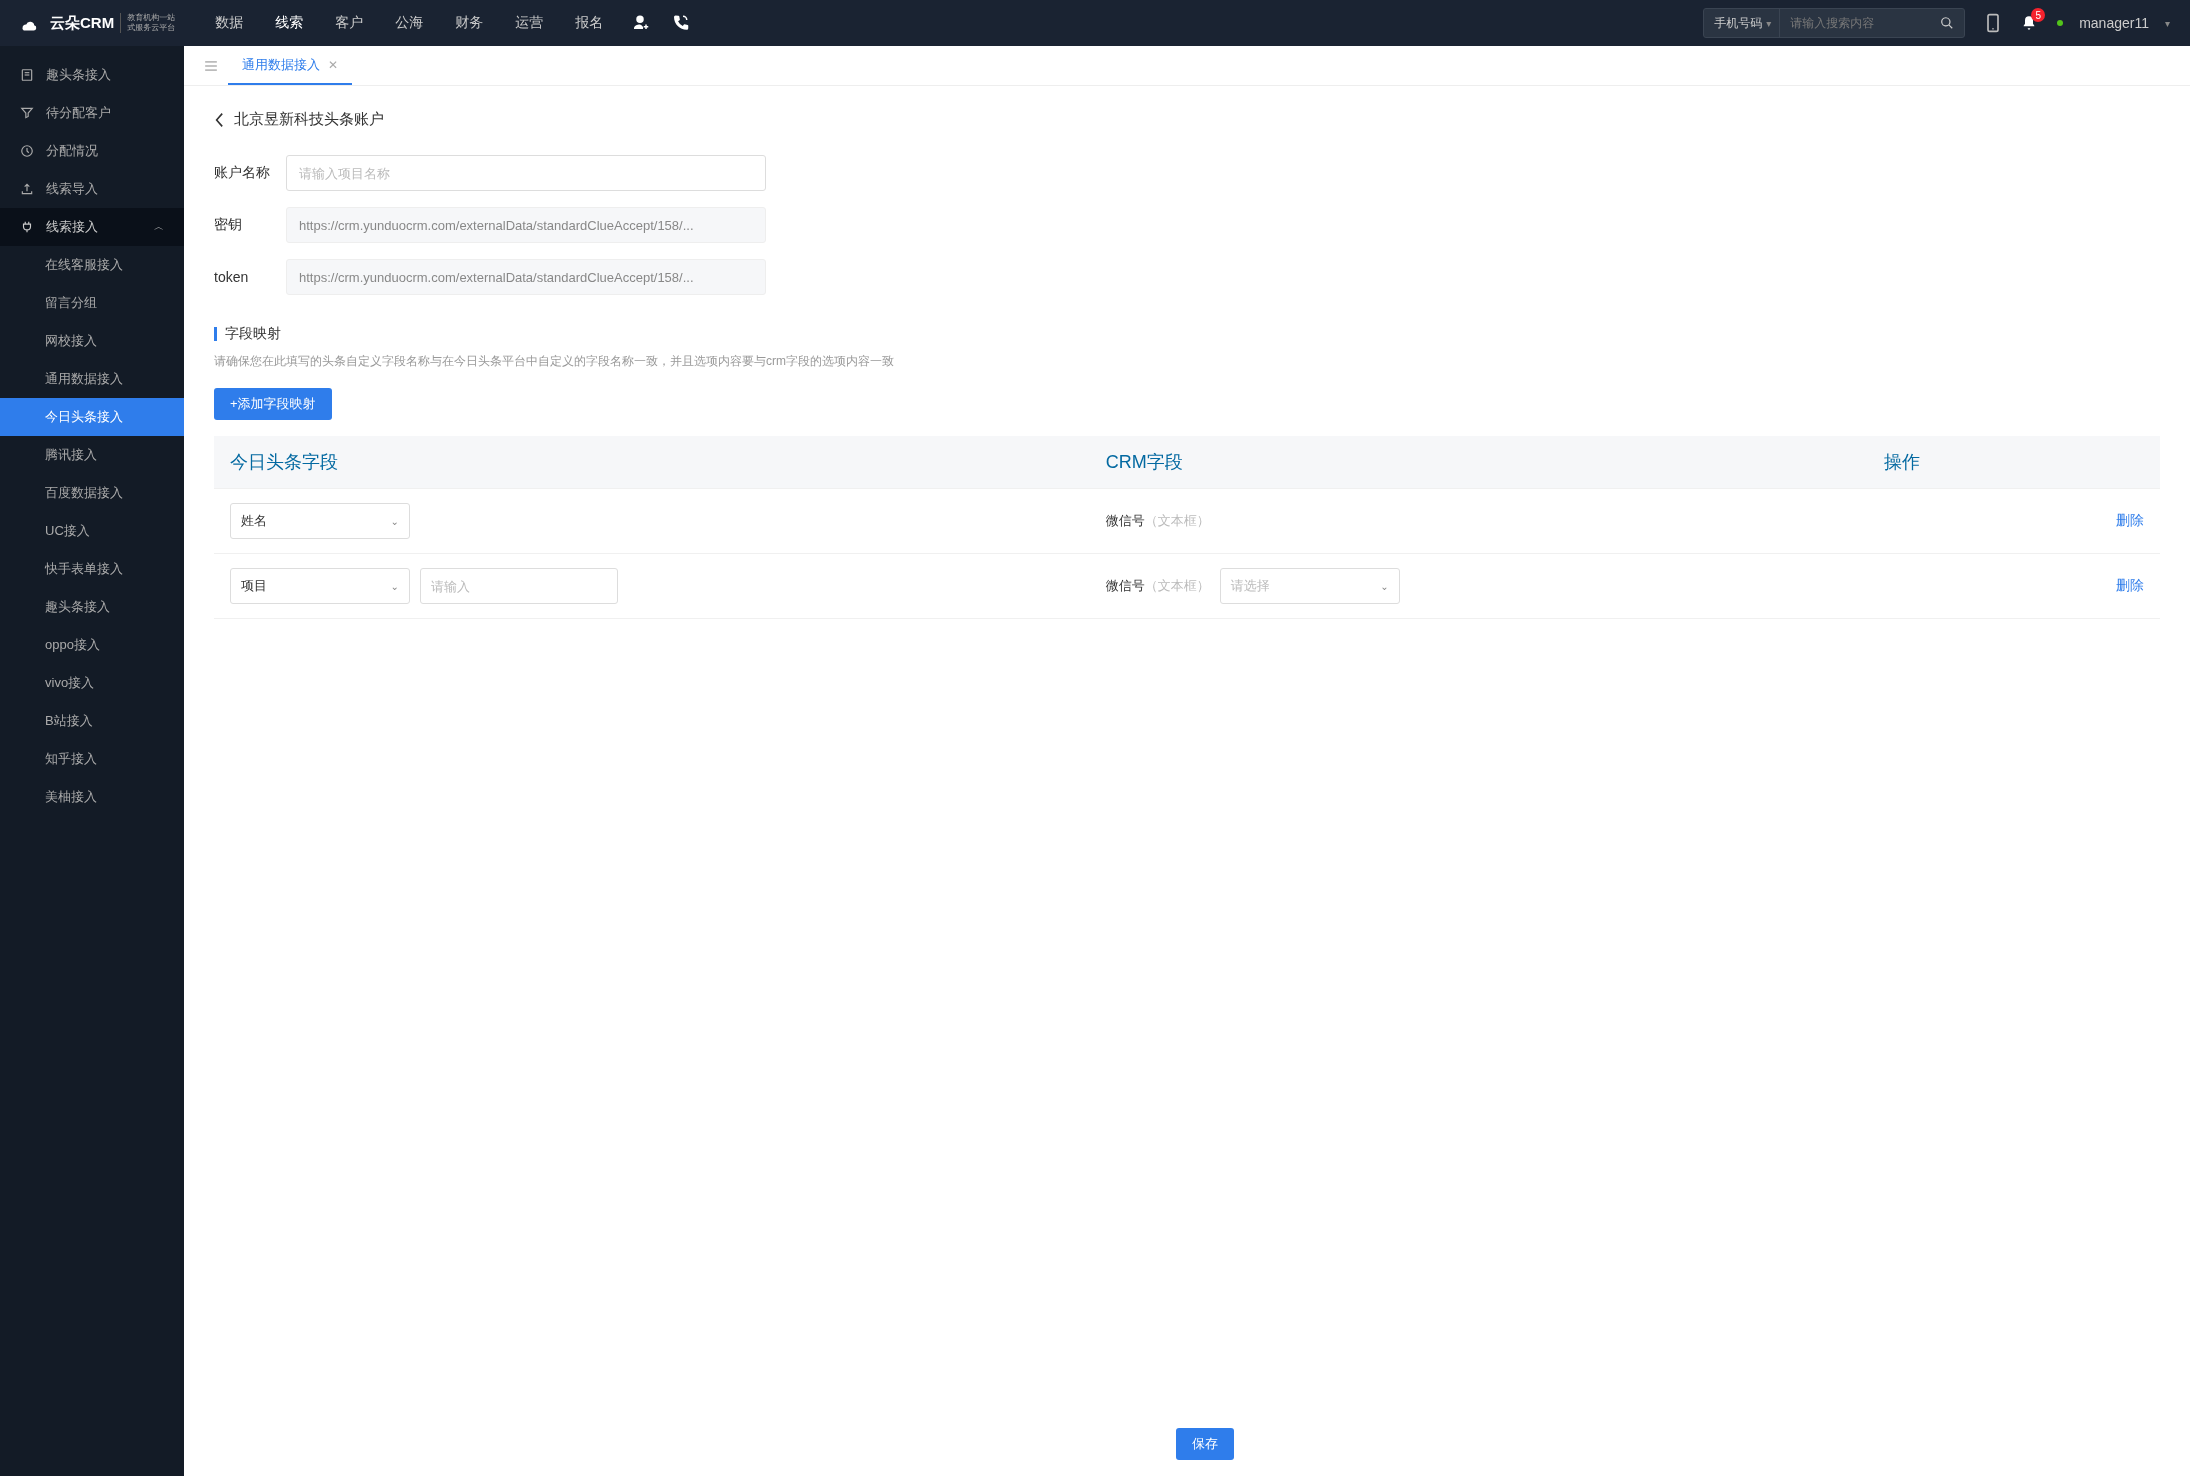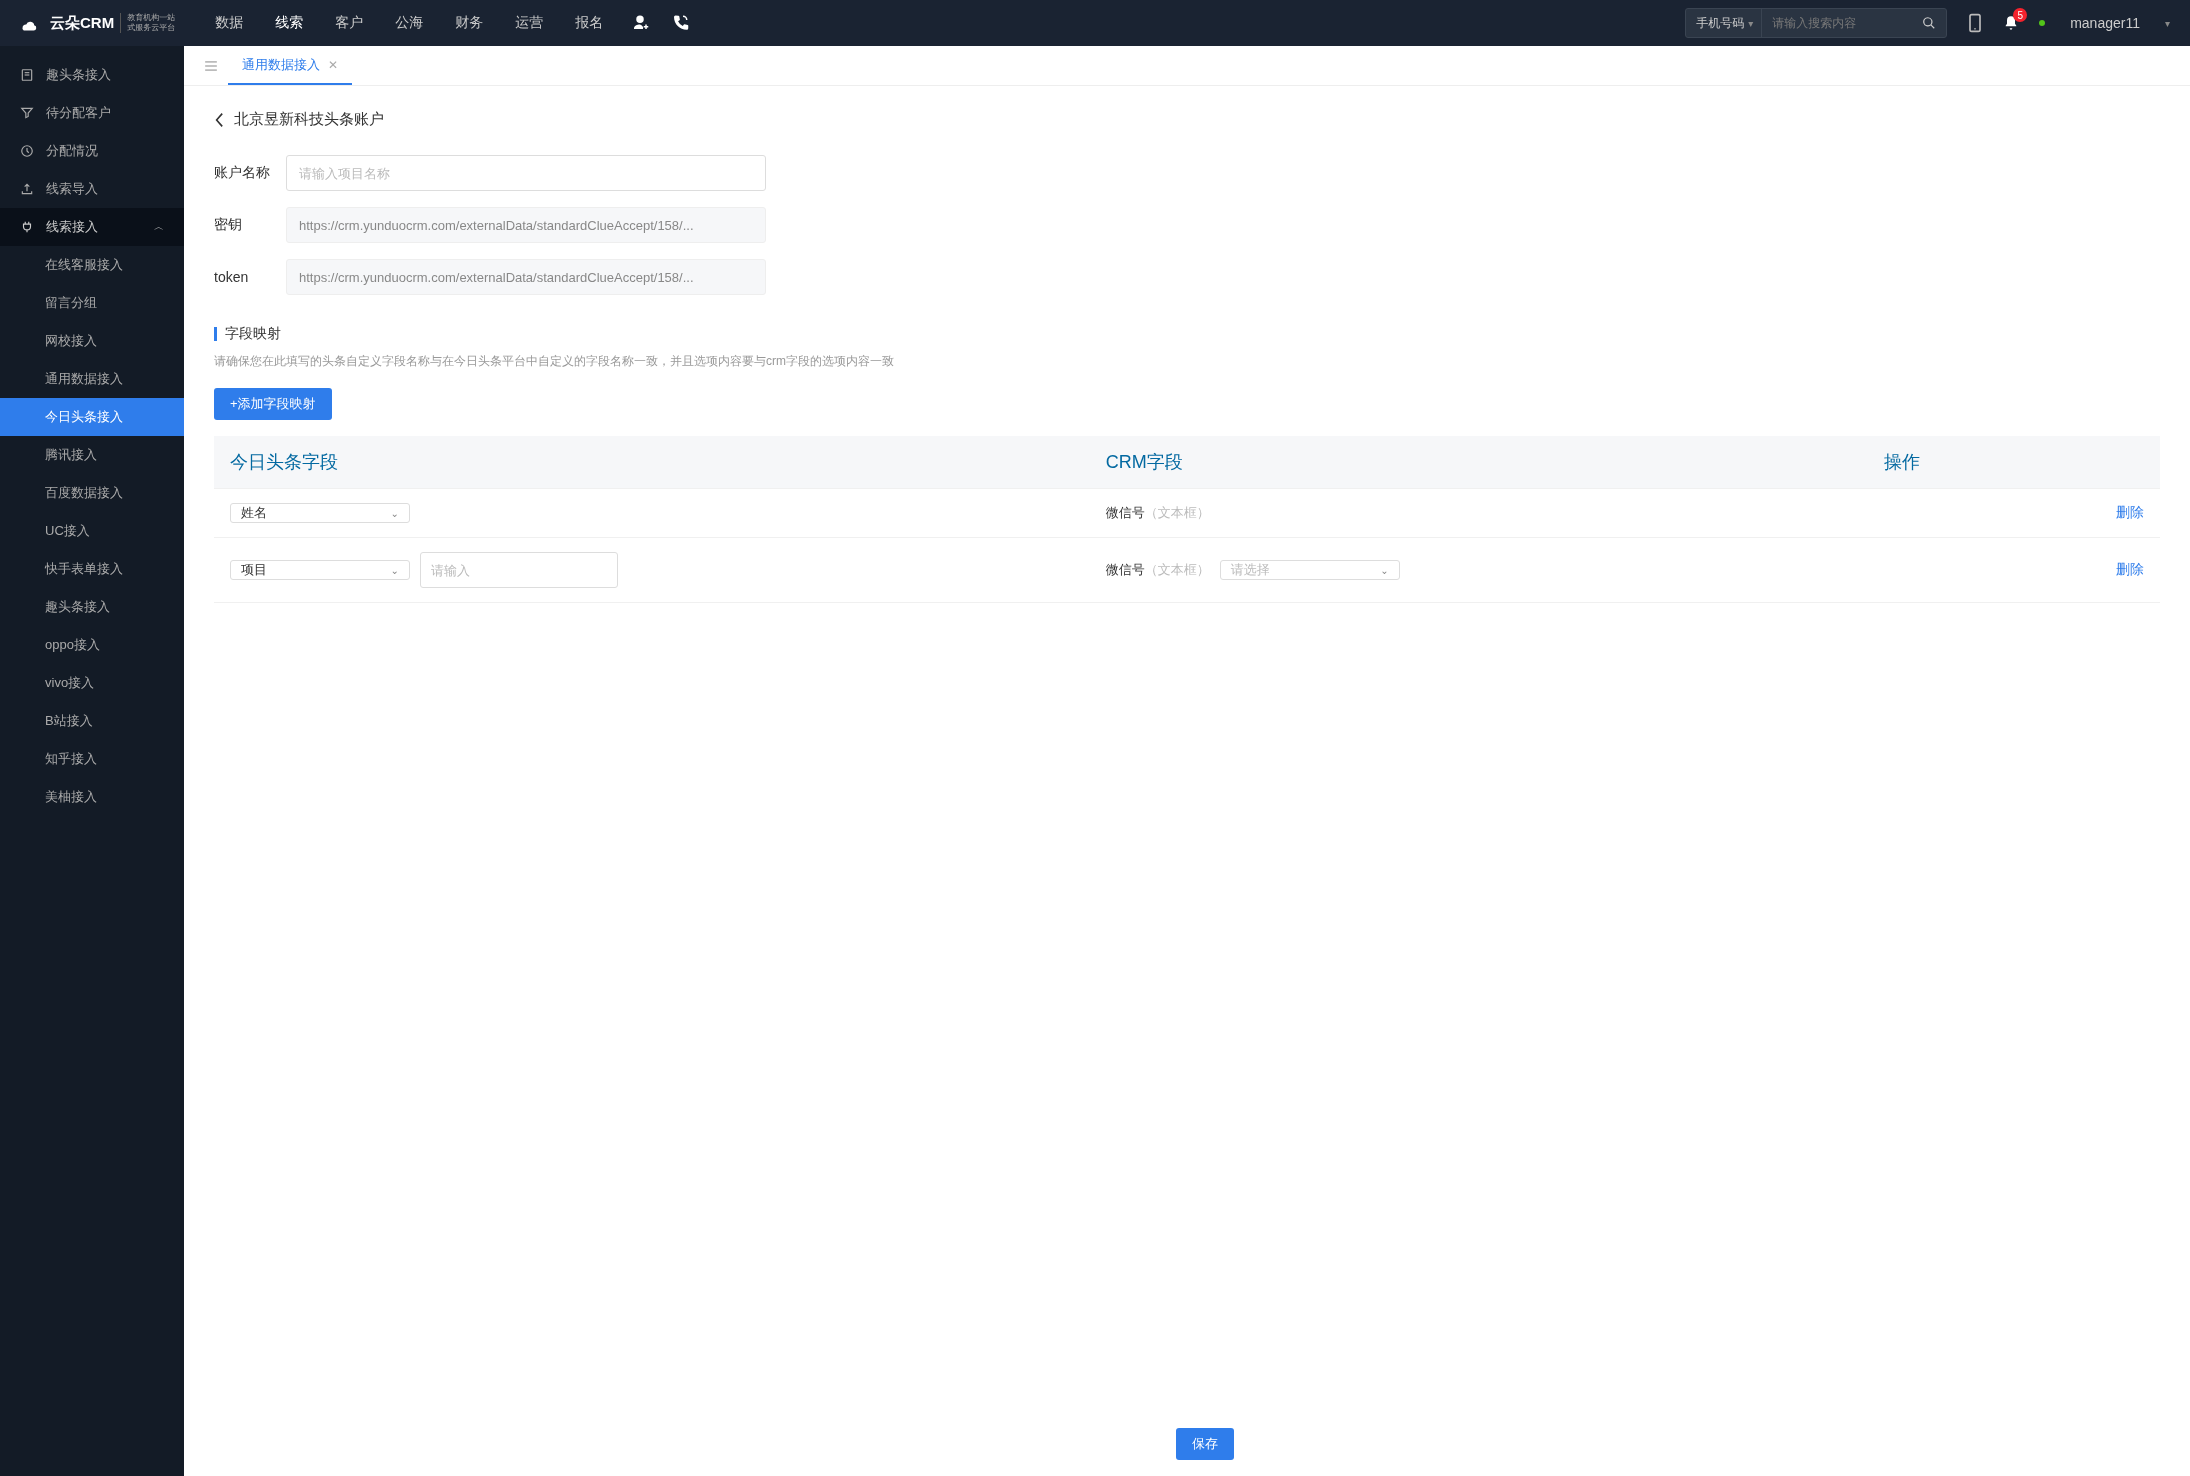--- a/index.html
+++ b/index.html
@@ -15,21 +15,21 @@
 .topnav-item.active { color: #fff; font-weight: 500; }
 .top-icons { display: flex; align-items: center; gap: 22px; margin-left: 28px; }
 .top-right { margin-left: auto; display: flex; align-items: center; gap: 20px; }
 .search-wrap { display: flex; align-items: center; background: #2a3442; border: 1px solid #3a4452; border-radius: 3px; height: 30px; }
 .search-select { color: #ccc; font-size: 12px; padding: 0 8px 0 10px; display: flex; align-items: center; gap: 4px; border-right: 1px solid #3a4452; height: 100%; cursor: pointer; }
 .search-input { background: transparent; border: none; color: #ccc; padding: 0 30px 0 10px; width: 150px; font-size: 12px; outline: none; }
 .search-input::placeholder { color: #777; }
 .search-icon { color: #ccc; padding: 0 10px; cursor: pointer; }
 .notif-wrap { position: relative; cursor: pointer; }
 .notif-badge { position: absolute; top: -6px; right: -8px; background: #f5222d; color: #fff; font-size: 10px; border-radius: 8px; min-width: 14px; height: 14px; display: flex; align-items: center; justify-content: center; padding: 0 3px; }
-.user-info { display: flex; align-items: center; gap: 25px; color: #ccc; cursor: pointer; }
+.user-info { display: flex; align-items: center; gap: 16px; color: #ccc; cursor: pointer; }
 .status-dot { width: 6px; height: 6px; border-radius: 50%; background: #52c41a; }
 .chevron { font-size: 10px; color: #888; }
 
 .layout { display: flex; height: calc(100vh - 46px); }
 .sidebar { background: #131b26; width: 184px; overflow-y: auto; padding: 10px 0; }
 .sidebar-item { display: flex; align-items: center; padding: 10px 20px; color: #aaa; cursor: pointer; gap: 12px; font-size: 13px; }
 .sidebar-item.expanded { background: #0a1019; color: #ccc; }
 .sidebar-item.active { background: #2f7deb; color: #fff; }
 .sidebar-sub { padding-left: 45px; }
 .sidebar-icon { width: 14px; height: 14px; display: flex; align-items: center; justify-content: center; }
@@ -62,21 +62,21 @@
 .btn-primary { background: #2f7deb; color: #fff; }
 
 .table { width: 100%; margin-top: 16px; border-collapse: collapse; }
 .table thead { background: #f6f7f9; }
 .table th, .table td { padding: 14px 16px; text-align: left; font-weight: normal; border-bottom: 1px solid #f0f0f0; vertical-align: middle; }
 .table th { color: #0369a1; font-size: 18px; }
 .col-toutiao { width: 45%; }
 .col-crm { width: 40%; }
 .col-action { width: 15%; text-align: right; }
 .table td.col-action { text-align: right; }
-.select-box { display: inline-flex; align-items: center; justify-content: space-between; height: 20px; border: 1px solid #ddd; border-radius: 3px; padding: 8px 10px; min-width: 180px; background: #fff; cursor: pointer; font-size: 13px; }
+.select-box { display: inline-flex; align-items: center; justify-content: space-between; height: 36px; border: 1px solid #ddd; border-radius: 3px; padding: 8px 10px; min-width: 180px; background: #fff; cursor: pointer; font-size: 13px; }
 .select-placeholder { color: #bbb; }
 .input-box { height: 36px; border: 1px solid #ddd; border-radius: 3px; padding: 0 10px; min-width: 180px; font-size: 13px; }
 .input-box::placeholder { color: #bbb; }
 .cell-flex { display: flex; gap: 10px; align-items: center; }
 .crm-label { font-size: 13px; }
 .crm-type { color: #bbb; font-size: 13px; }
 .link-action { color: #2f7deb; cursor: pointer; }
 
 .footer { position: absolute; bottom: 0; left: 2px; right: 0; display: flex; justify-content: center; padding: 16px; background: #fff; margin-left: 34px; }
 

